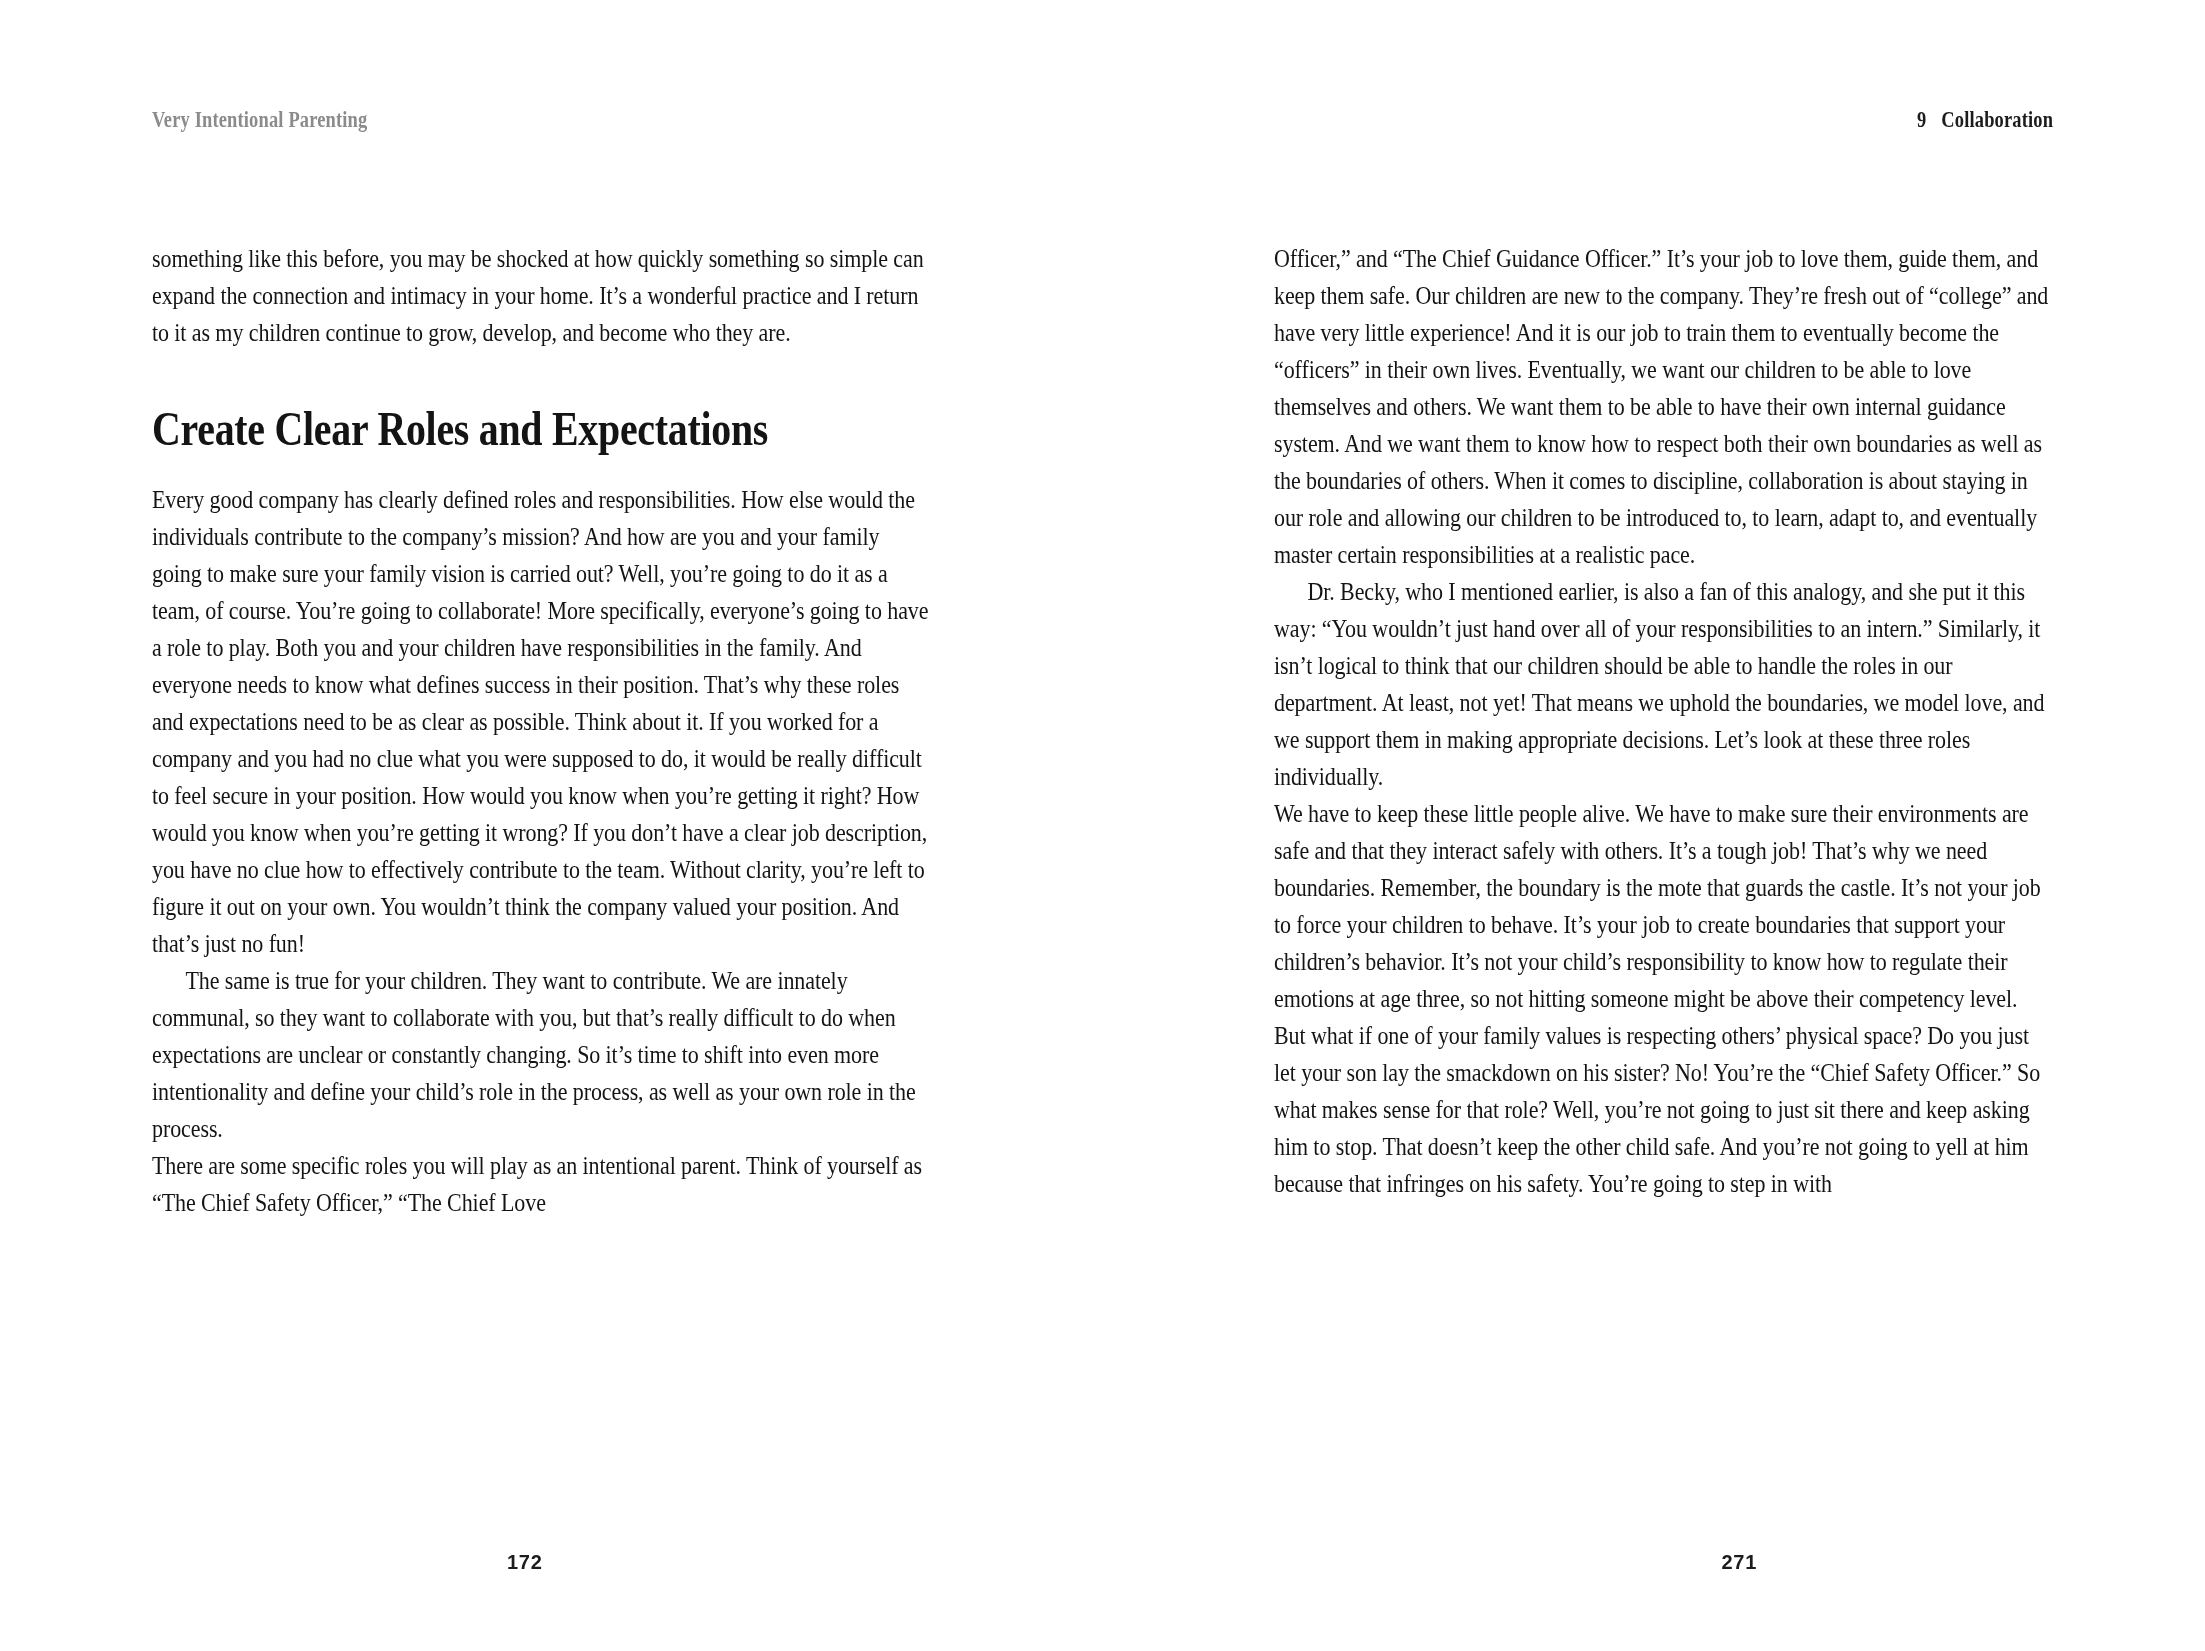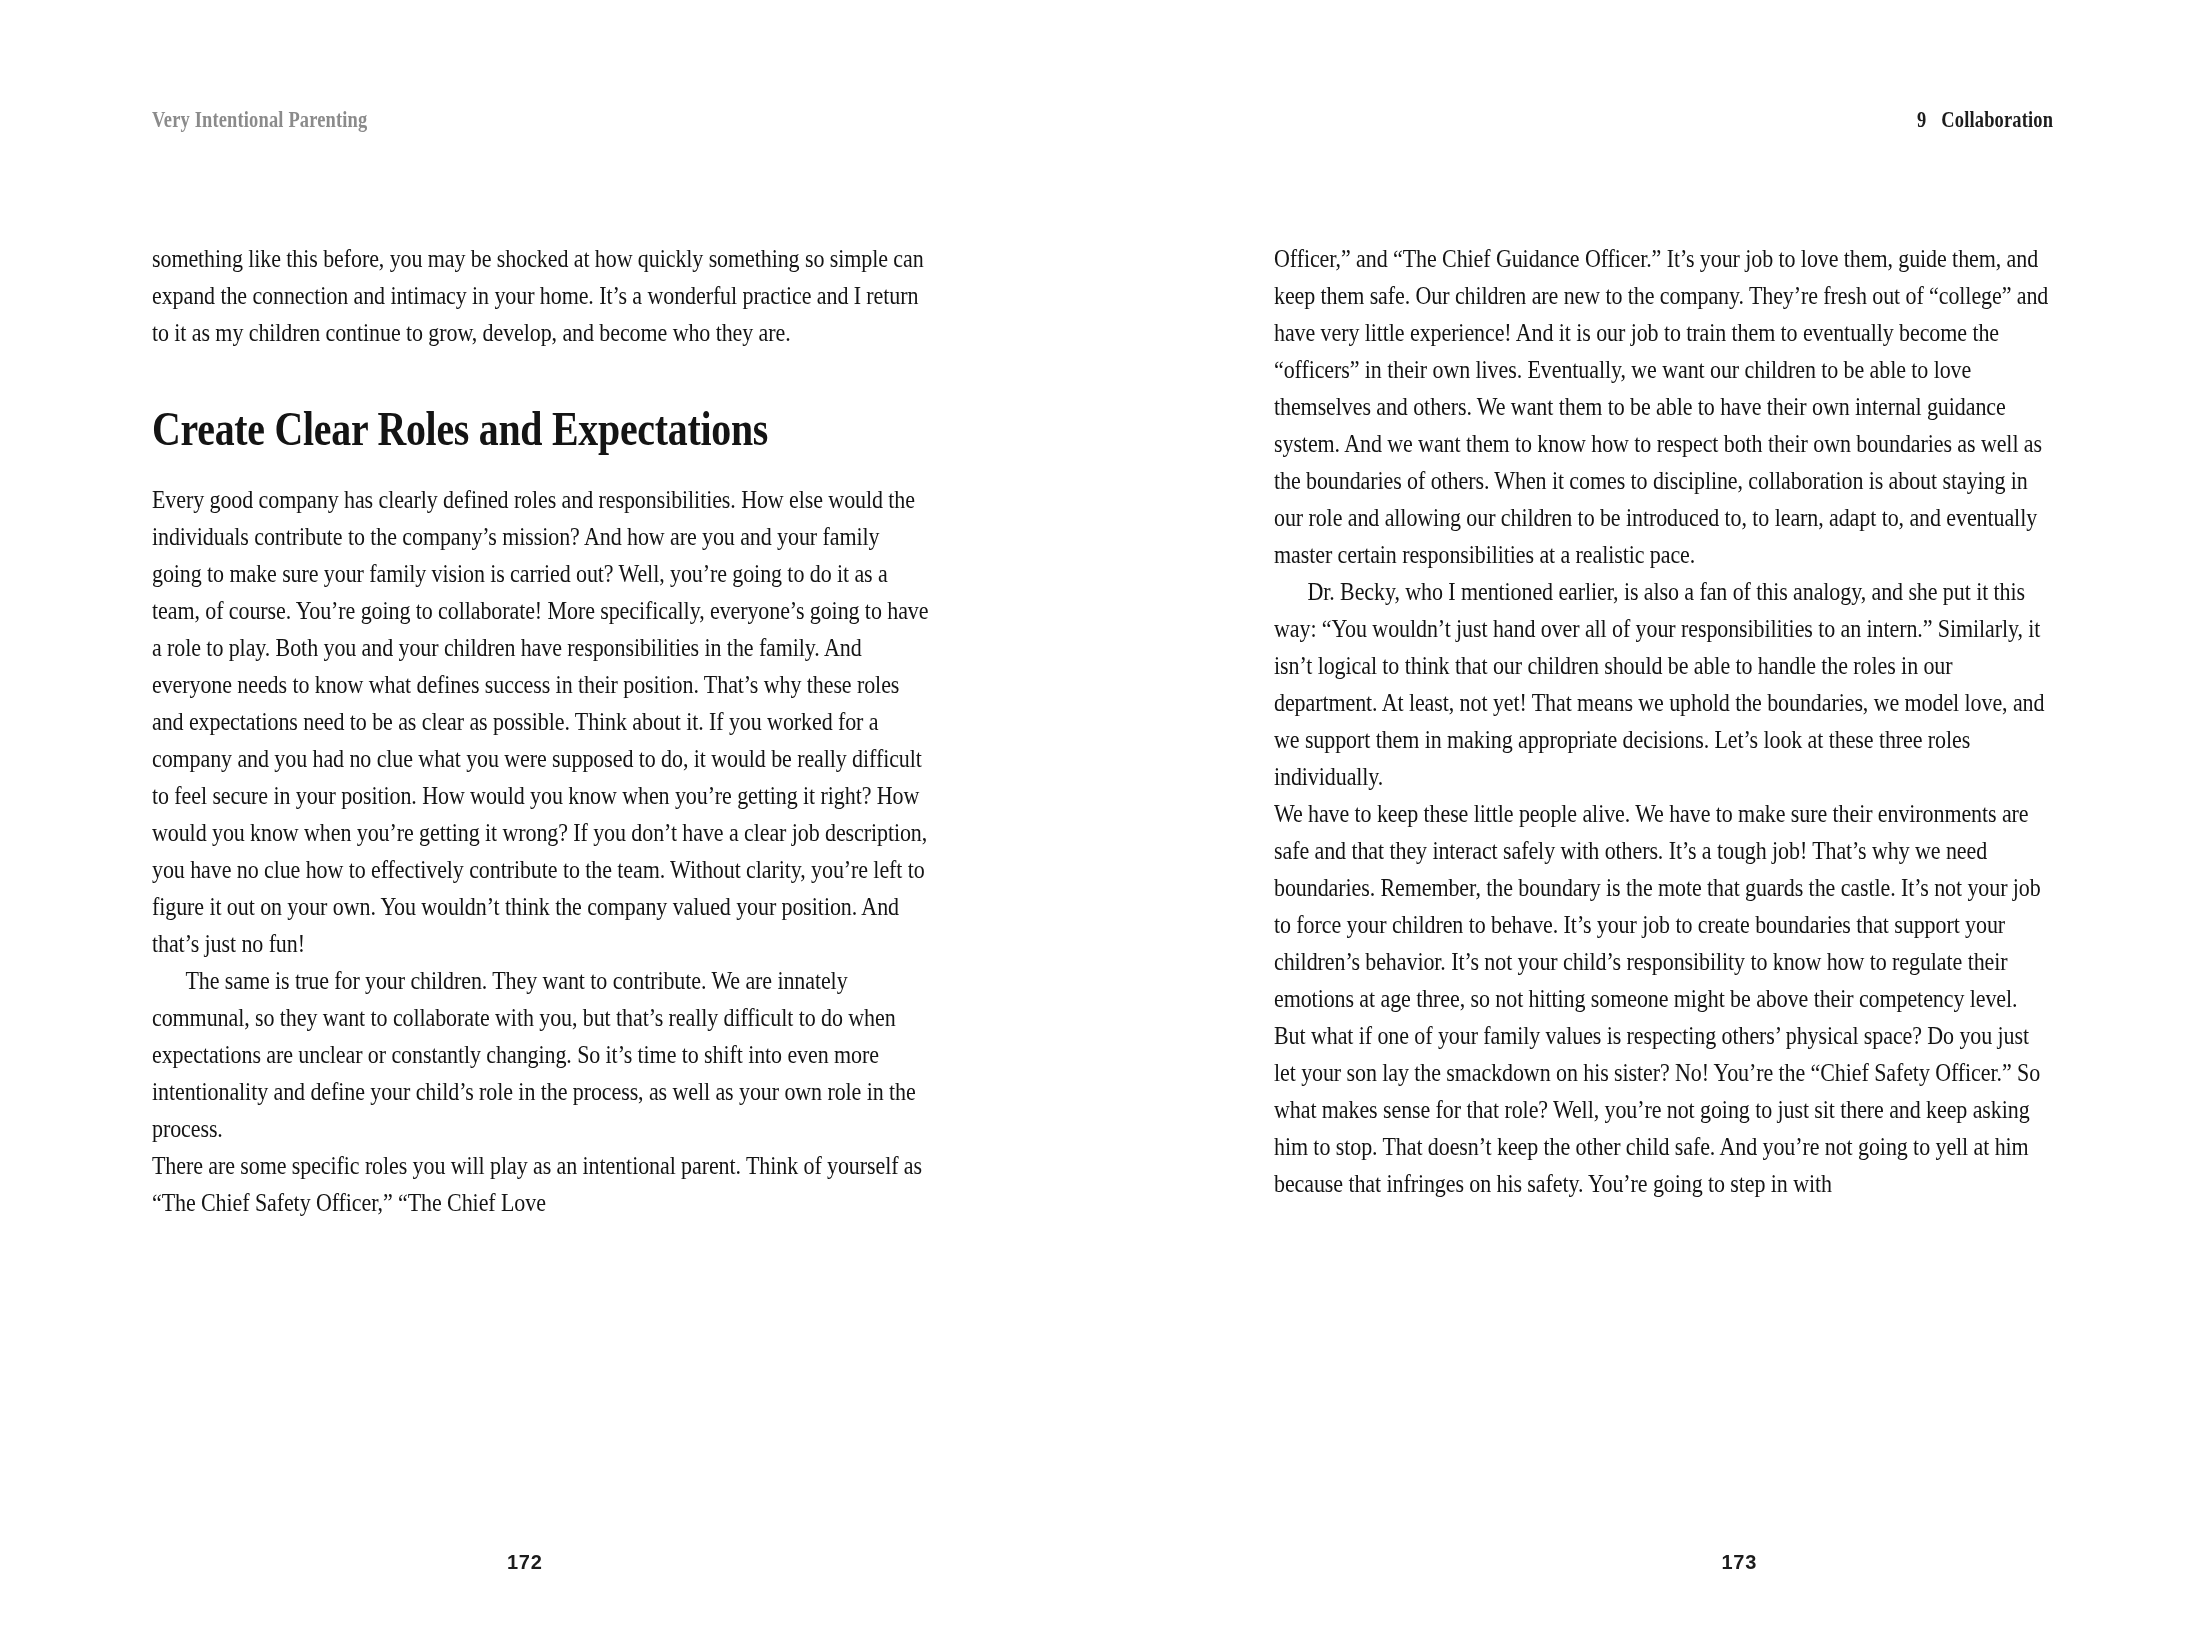--- a/index.html
+++ b/index.html
@@ -167,17 +167,17 @@
     <div class="col">
 
       <p class="body">Officer,” and “The Chief Guidance Officer.” It’s your job to love them, guide them, and keep them safe. Our children are new to the company. They’re fresh out of “college” and have very little experience! And it is our job to train them to eventually become the “officers” in their own lives. Eventually, we want our children to be able to love themselves and others. We want them to be able to have their own internal guidance system. And we want them to know how to respect both their own boundaries as well as the boundaries of others. When it comes to discipline, collaboration is about staying in our role and allowing our children to be introduced to, to learn, adapt to, and eventually master certain responsibilities at a realistic pace.</p>
 
       <p class="body indent gap-before">Dr. Becky, who I mentioned earlier, is also a fan of this analogy, and she put it this way: “You wouldn’t just hand over all of your responsibilities to an intern.” Similarly, it isn’t logical to think that our children should be able to handle the roles in our department. At least, not yet! That means we uphold the boundaries, we model love, and we support them in making appropriate decisions. Let’s look at these three roles individually.</p>
 
 
       <p class="body">We have to keep these little people alive. We have to make sure their environments are safe and that they interact safely with others. It’s a tough job! That’s why we need boundaries. Remember, the boundary is the mote that guards the castle. It’s not your job to force your children to behave. It’s your job to create boundaries that support your children’s behavior. It’s not your child’s responsibility to know how to regulate their emotions at age three, so not hitting someone might be above their competency level. But what if one of your family values is respecting others’ physical space? Do you just let your son lay the smackdown on his sister? No! You’re the “Chief Safety Officer.” So what makes sense for that role? Well, you’re not going to just sit there and keep asking him to stop. That doesn’t keep the other child safe. And you’re not going to yell at him because that infringes on his safety. You’re going to step in with</p>
     </div>
 
-    <div class="folio folio-right">173</div>
+    <div class="folio folio-right">271</div>
   </div>
 
 </div>
 
 
 </body></html>

